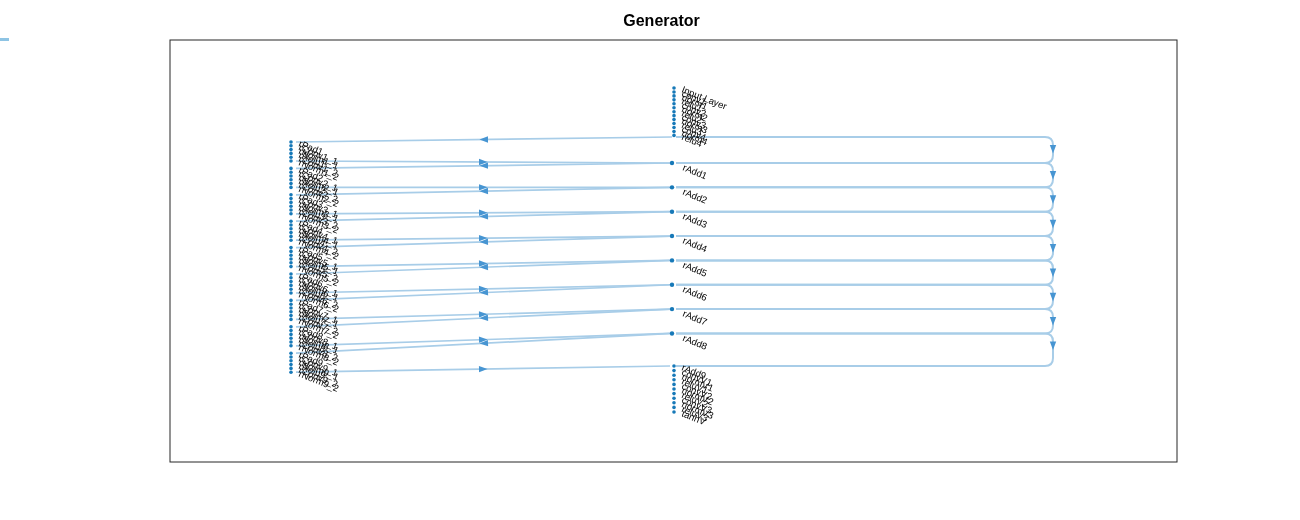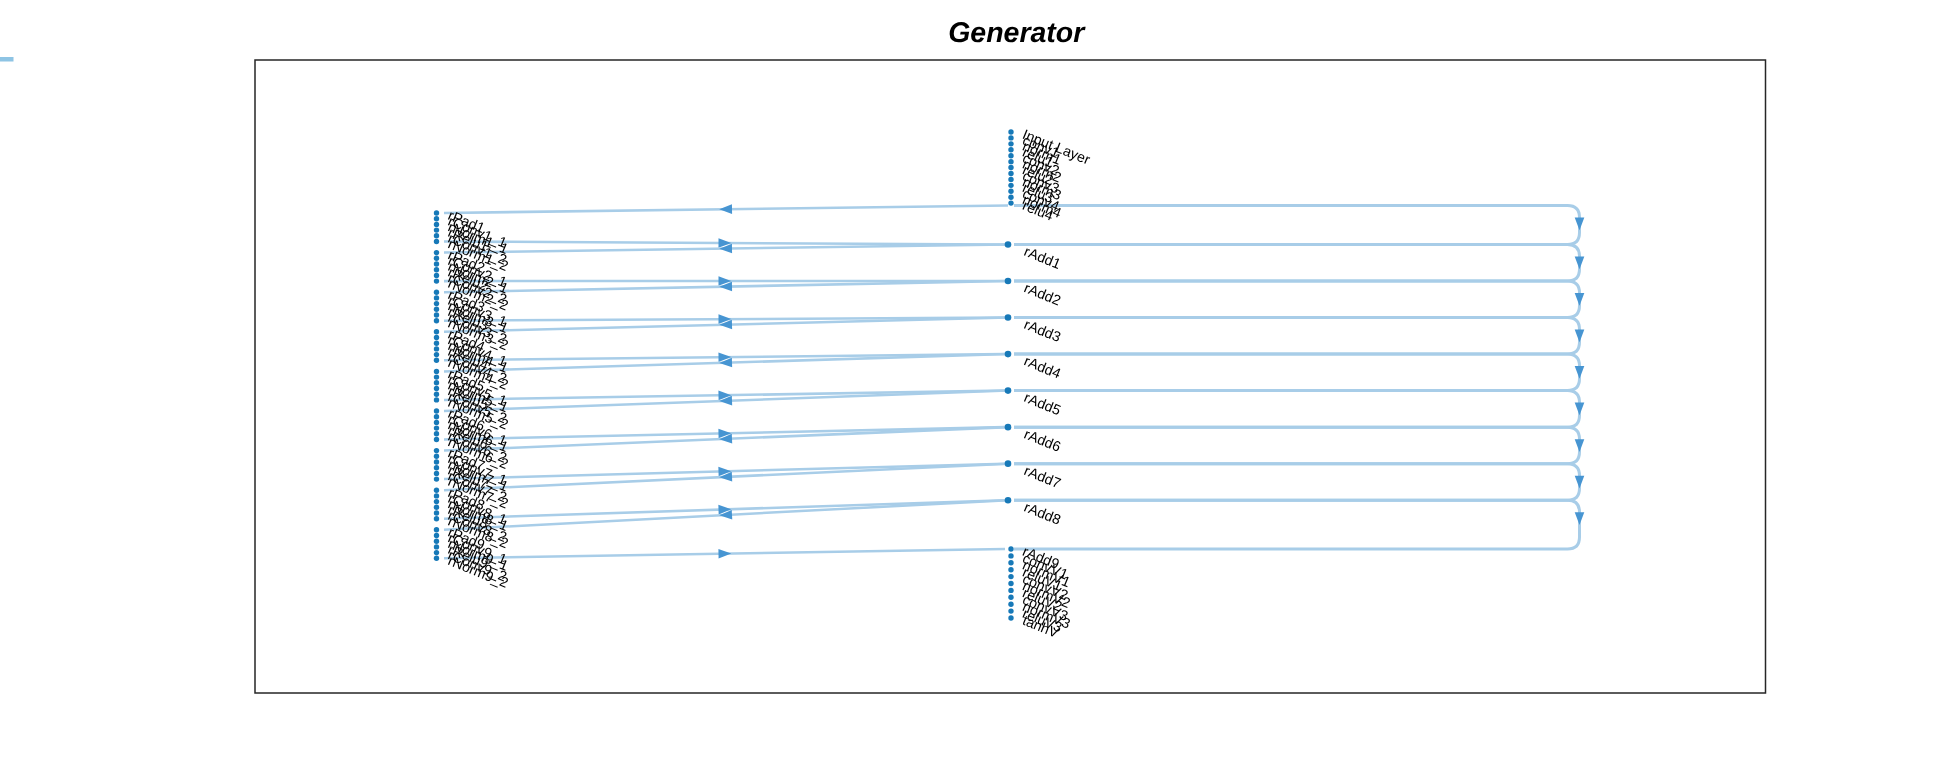--- a/index.html
+++ b/index.html
@@ -1,19 +1,19 @@
 <!DOCTYPE html>
 <html><head>
 <meta charset="utf-8">
 <style>
   html,body{margin:0;padding:0;background:#ffffff;}
   body{width:1300px;height:520px;position:relative;font-family:"Liberation Sans",sans-serif;overflow:hidden;}
   .figure-title{
-    position:absolute;left:174px;top:12px;width:1007px;
-    text-align:center;font-weight:bold;font-size:19px;color:#000;font-style:italic;
+    position:absolute;left:158px;top:12px;width:1007px;
+    text-align:center;font-weight:bold;font-size:16px;color:#000;
   }
   #net-svg{position:absolute;left:0;top:0;}
   #net-svg text{font-family:"Liberation Sans",sans-serif;}
   .clip-artifact{position:absolute;left:0;top:38px;width:9px;height:3px;background:#8ec4e4;}
 </style>
 </head>
 <body>
 
 <div class="figure-title">Generator</div>
 

